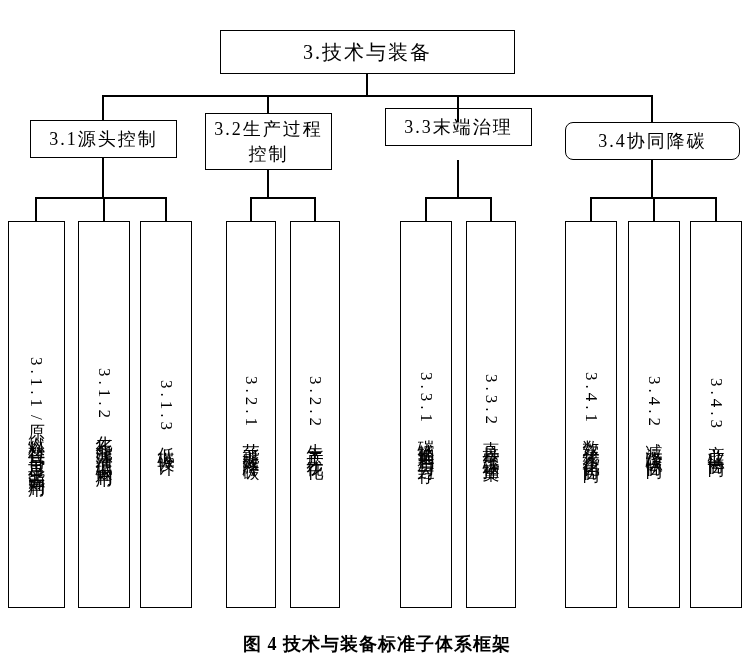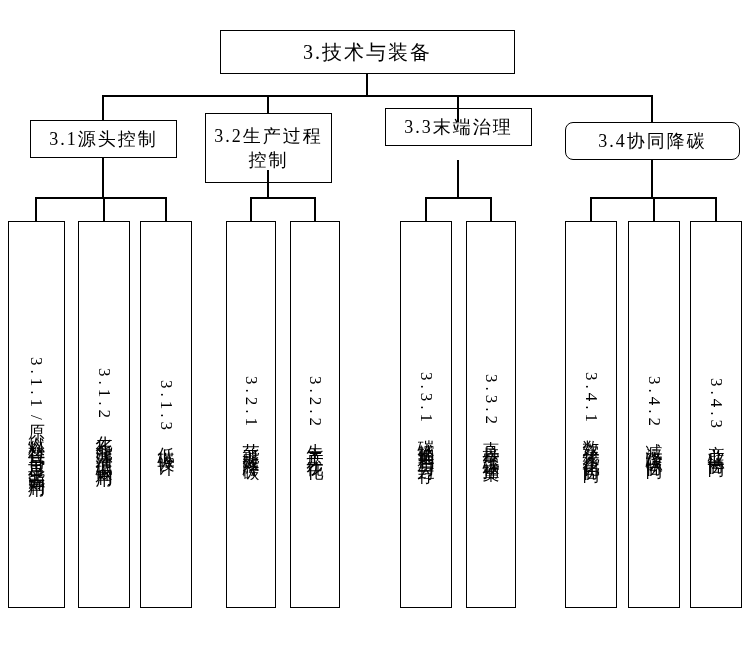--- a/index.html
+++ b/index.html
@@ -63,21 +63,21 @@
 
 <div class="canvas">
 
   <div class="box root-node">
     <span>3.技术与装备</span>
   </div>
 
   <div class="box branch-node" style="left:30px; top:120px; width:147px; height:38px;">
     <span>3.1源头控制</span>
   </div>
-  <div class="box branch-node" style="left:205px; top:113px; width:127px; height:70px;">
+  <div class="box branch-node" style="left:205px; top:113px; width:127px; height:57px;">
     <span>3.2生产过程控制</span>
   </div>
   <div class="box branch-node" style="left:385px; top:108px; width:147px; height:38px;">
     <span>3.3末端治理</span>
   </div>
   <div class="box branch-node" style="left:565px; top:122px; width:175px; height:38px;border-radius:8px;">
     <span>3.4协同降碳</span>
   </div>
 
   <div class="box leaf-node" style="left:8px; width:57px;">
@@ -136,14 +136,15 @@
   <div class="line" style="left:425px; top:197px; width:66px; height:1.5px;"></div>
   <div class="line" style="left:425px; top:197px; width:1.5px; height:24px;"></div>
   <div class="line" style="left:490px; top:197px; width:1.5px; height:24px;"></div>
 
   <div class="line" style="left:651px; top:160px; width:1.5px; height:37px;"></div>
   <div class="line" style="left:590px; top:197px; width:126px; height:1.5px;"></div>
   <div class="line" style="left:590px; top:197px; width:1.5px; height:24px;"></div>
   <div class="line" style="left:653px; top:197px; width:1.5px; height:24px;"></div>
   <div class="line" style="left:715px; top:197px; width:1.5px; height:24px;"></div>
 
+  <div class="caption">图 4 技术与装备标准子体系框架</div>
 
 </div>
 
 </body></html>

